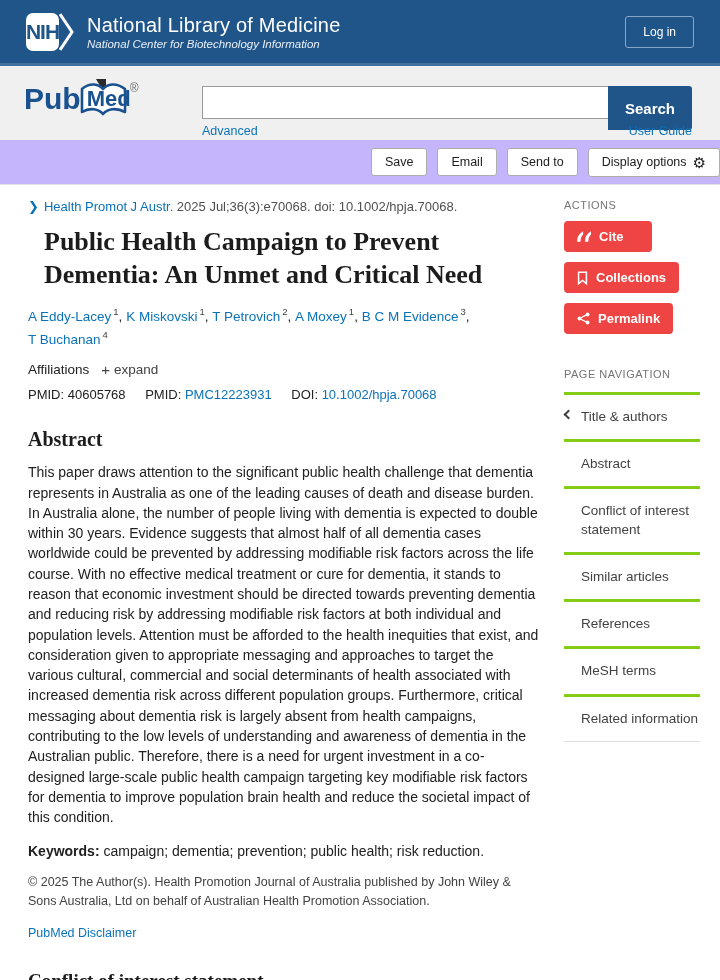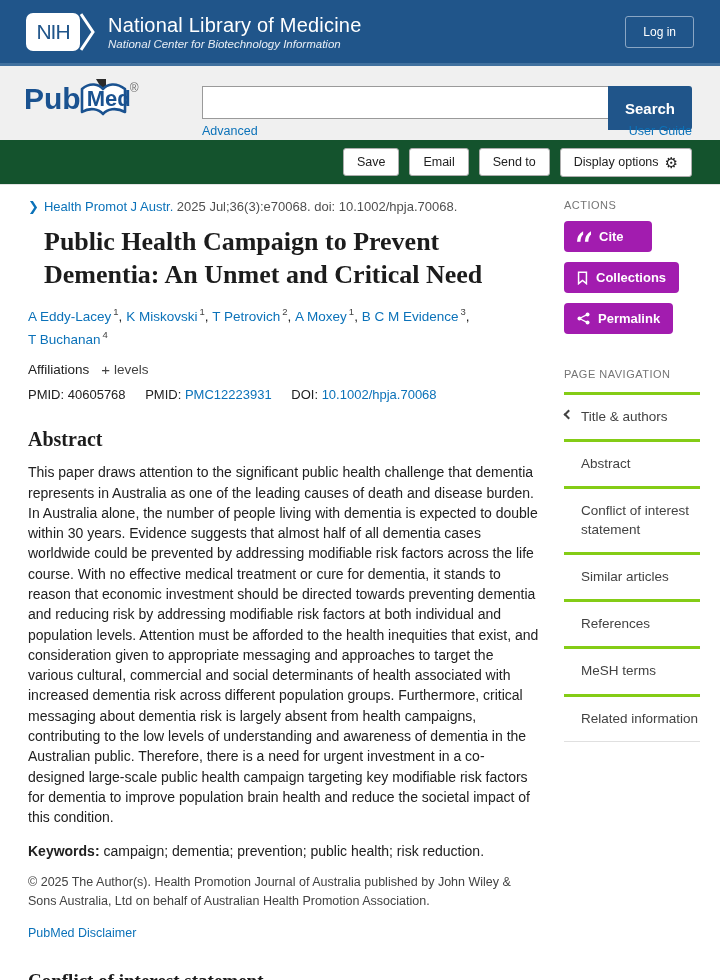--- a/index.html
+++ b/index.html
@@ -3,23 +3,23 @@
 <meta charset="utf-8">
 <style>
   * { margin:0; padding:0; box-sizing:border-box; }
   html,body { width:720px; height:980px; background:#fff; overflow:hidden;
               font-family:"Liberation Sans","DejaVu Sans",sans-serif; color:#212121; }
 
   
   .nih-header { height:66px; background:#20558a; border-bottom:3px solid #41719f;
                 display:flex; align-items:center; padding:0 26px; }
   .nih-logo { display:flex; align-items:center; gap:2px; }
-  .nih-box { width:54px; height:38px; background:#fff; border-radius:7px;
+  .nih-box { width:33px; height:38px; background:#fff; border-radius:7px;
              display:flex; align-items:center; justify-content:center;
-             font-weight:normal; font-size:21px; color:#20558a; letter-spacing:-1px; }
+             font-weight:bold; font-size:21px; color:#20558a; letter-spacing:-1px; }
   .nih-chev { margin-left:-2px; }
   .nih-titles { margin-left:12px; color:#fff; }
   .nih-org { font-size:20px; font-weight:500; letter-spacing:.2px; }
   .nih-sub { font-size:11.5px; font-style:italic; margin-top:1px; color:#e8eef5; }
   .login-btn { margin-left:auto; background:transparent; color:#fff; font-size:12px;
                border:1px solid #8aa6c4; border-radius:3px; padding:8px 17px; cursor:pointer; }
 
   
   .search-band { position:relative; height:74px; background:#f0f0f0; }
   .pubmed-logo { position:absolute; left:24px; top:13px; display:flex; align-items:flex-start; }
@@ -35,21 +35,21 @@
   .search-btn { position:absolute; left:608px; top:20px; width:84px; height:44px;
                 background:#20558a; color:#fff; font-weight:bold; font-size:15px;
                 border:none; border-radius:0 3px 3px 0; cursor:pointer; }
   .advanced-link { position:absolute; left:202px; top:58px; font-size:12.5px;
                    color:#0b72b9; text-decoration:none; }
   .userguide-link { position:absolute; right:28px; top:58px; font-size:12.5px;
                     color:#0b72b9; text-decoration:none; }
 
   
   .toolbar { height:44px; display:flex; align-items:center; justify-content:flex-end;
-             gap:10px; padding-right:28px; background:#14532d; }
+             gap:10px; background:#c4b5fd; }
   .tb-btn { background:#fff; border:1px solid #adadad; border-radius:3px; color:#212121;
             font-size:12.5px; padding:6px 13px; cursor:pointer; display:flex;
             align-items:center; gap:6px; }
   .gear { font-size:15px; line-height:1; }
 
   
   .main { display:flex; border-top:1px solid #e3e3e3; padding:14px 20px 0 28px; gap:24px; }
   .left-col { width:512px; flex:none; }
   .side-col { width:136px; flex:none; }
 
@@ -82,21 +82,21 @@
   .keywords { margin-top:13px; font-size:14px; line-height:1.45; }
   .copyright { margin-top:12px; font-size:12.5px; line-height:1.55; color:#424242; }
   .disclaimer a { display:inline-block; margin-top:14px; font-size:12.5px; color:#0b72b9;
                   text-decoration:none; }
 
   .h-conflict { margin-top:29px; font-size:19px; }
 
   
   .side-label { font-size:11px; color:#757575; letter-spacing:.5px; }
   .actions { margin-top:2px; }
-  .action-btn { display:flex; align-items:center; gap:8px; background:#a21caf; color:#fff;
+  .action-btn { display:flex; align-items:center; gap:8px; background:#ef4444; color:#fff;
                 border:none; border-radius:4px; font-weight:bold; font-size:13px;
                 padding:8px 13px; margin-top:10px; cursor:pointer; min-width:88px; }
   .action-btn svg { flex:none; }
   .page-nav { margin-top:34px; }
   .nav-list { margin-top:12px; border-bottom:1px solid #e0e0e0; }
   .nav-item { position:relative; border-top:3px solid #84cc16; padding:13px 0 13px 17px;
               font-size:13.5px; color:#424242; line-height:1.35; cursor:pointer; }
   .nav-chev { position:absolute; left:1px; top:16px; width:7px; height:7px;
               border-left:2px solid #424242; border-bottom:2px solid #424242;
               transform:rotate(45deg); }
@@ -168,21 +168,21 @@
       <span class="author"><a href="#">T Petrovich</a><sup>2</sup></span>
       <span class="author"><a href="#">A Moxey</a><sup>1</sup></span>
       <span class="author"><a href="#">B C M Evidence</a><sup>3</sup></span>
       <span class="author"><a href="#">T Buchanan</a><sup>4</sup></span>
     </div>
 
     <div class="affil-line">
       <span>Affiliations</span>
       <button class="expand-btn">
         <span class="plus">+</span>
-        <span>levels</span>
+        <span>expand</span>
       </button>
     </div>
 
     <div class="ids-line">
       <span class="grp"><span>PMID: </span><span>40605768</span></span>
       <span class="grp"><span>PMID: </span><a href="#">PMC12223931</a></span>
       <span class="grp"><span>DOI: </span><a href="#">10.1002/hpja.70068</a></span>
     </div>
 
     <h2 class="section-heading h-abstract">Abstract</h2>

